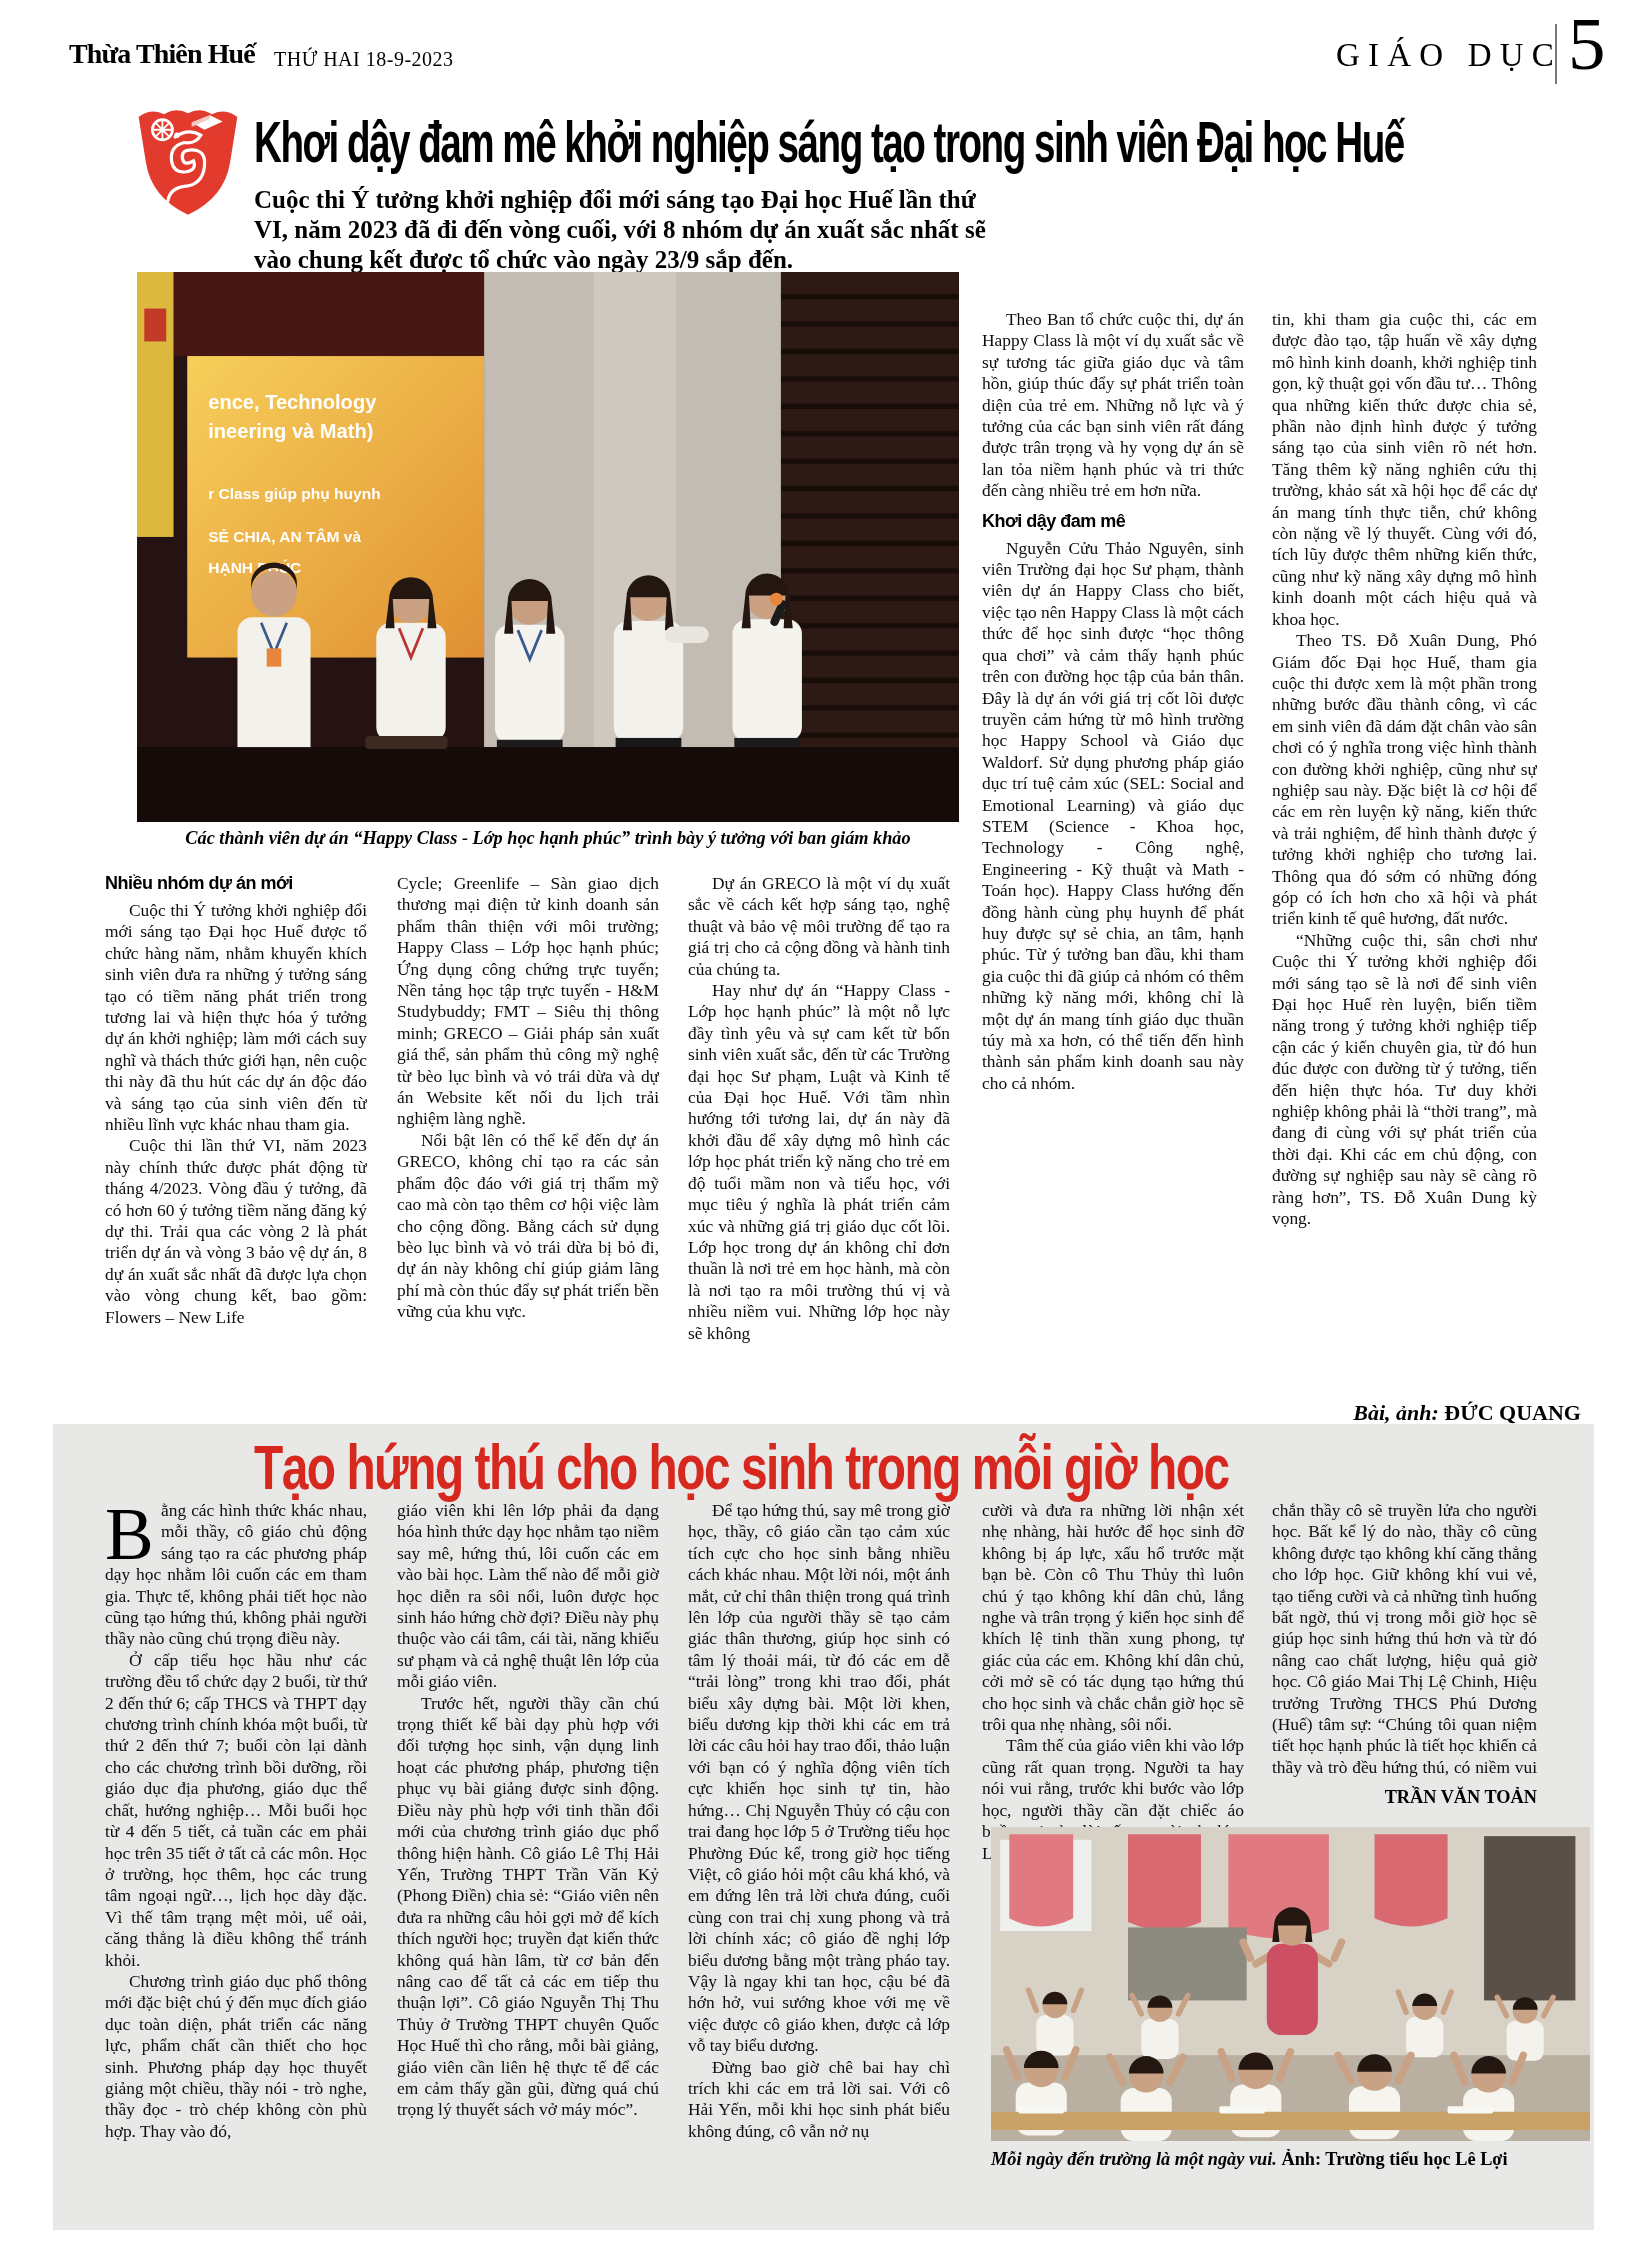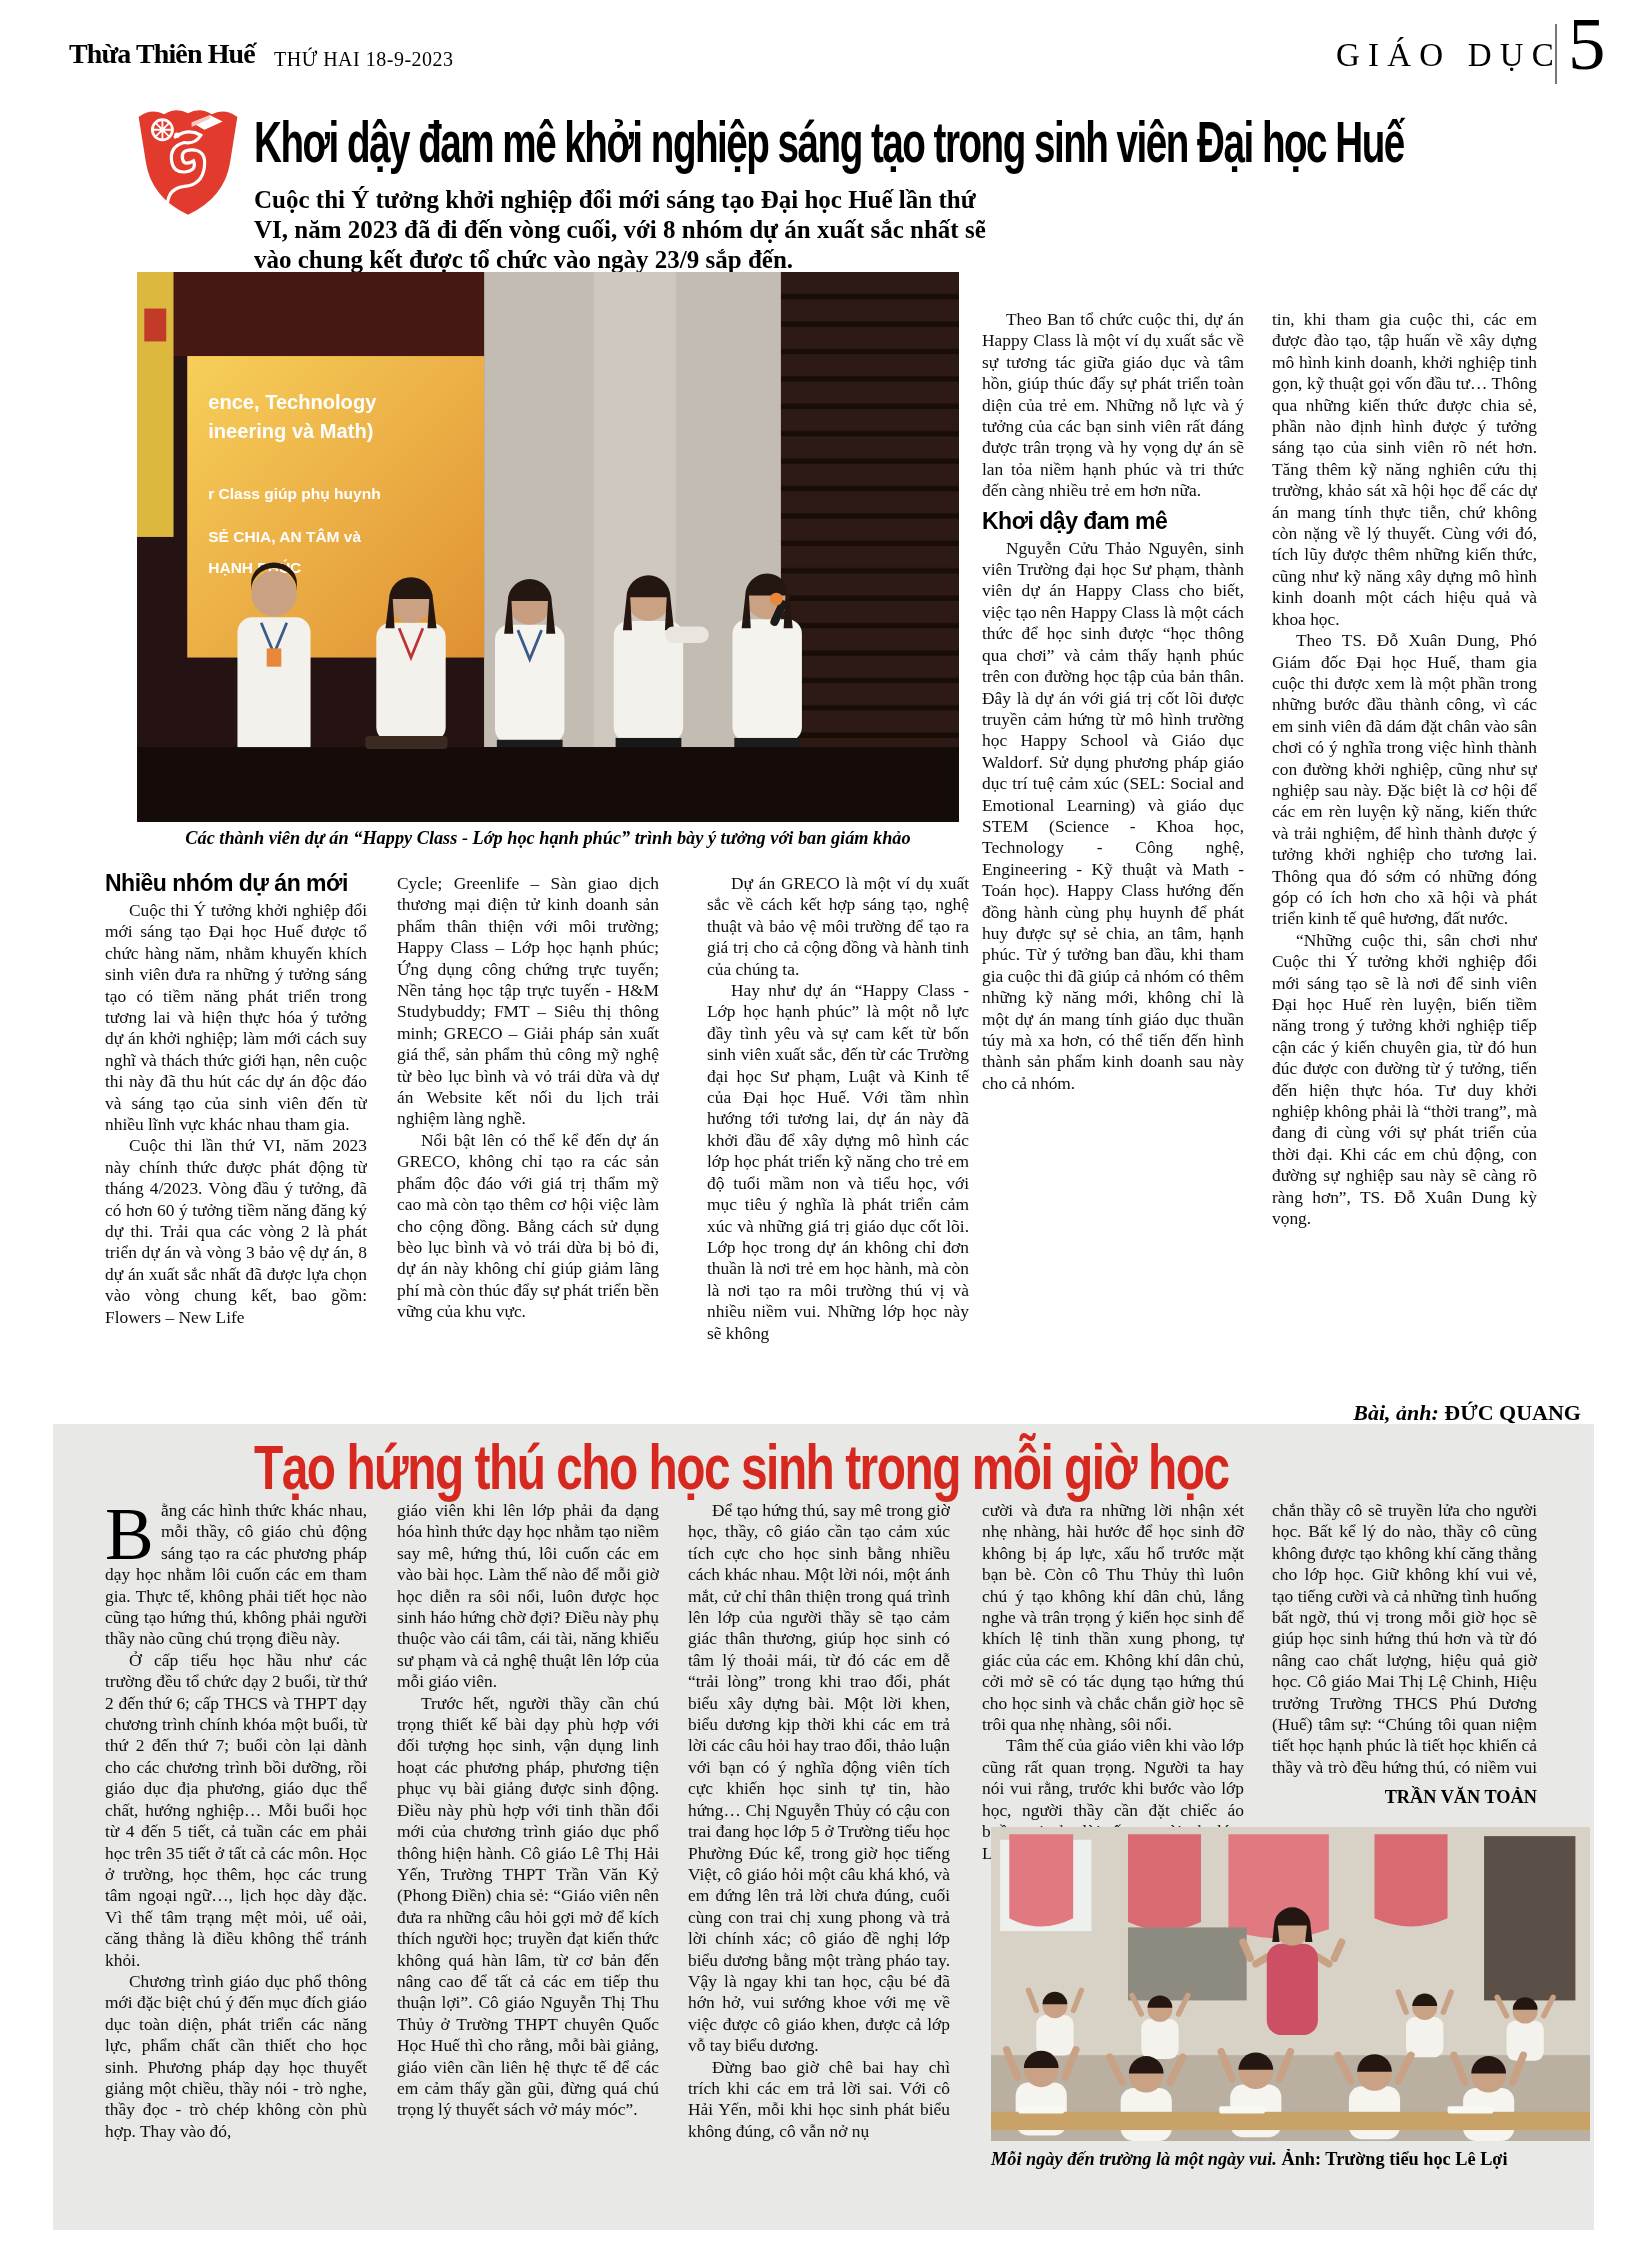--- a/index.html
+++ b/index.html
@@ -17,27 +17,27 @@
   .logo-box{position:absolute;left:135px;top:106px;width:106px;height:111px;}
   .headline1{position:absolute;left:254px;top:108px;font-family:"Liberation Sans",sans-serif;font-weight:bold;font-size:46px;letter-spacing:-1.8px;white-space:nowrap;transform:scaleX(.84) scaleY(1.25);transform-origin:0 0;color:#000;}
   .lede{position:absolute;left:254px;top:185px;width:736px;font-weight:bold;font-size:25px;line-height:30px;color:#000;}
   .photo1{position:absolute;left:137px;top:272px;width:822px;height:550px;background:#241312;}
   .photo1 svg{display:block;width:100%;height:100%;}
   .caption1{position:absolute;left:137px;top:828px;width:822px;text-align:center;font-style:italic;font-weight:bold;font-size:18.3px;color:#000;}
 
   .col{position:absolute;font-size:17.4px;line-height:21.4px;text-align:justify;overflow:hidden;color:#0d0d0d;}
   .col p{margin:0;text-indent:24px;}
   .col p.cont{text-indent:0;}
-  .subhead{font-family:"Liberation Sans",sans-serif;font-weight:bold;font-size:23px;letter-spacing:-0.5px;margin:0 0 5.5px;color:#000;}
+  .subhead{font-family:"Liberation Sans",sans-serif;font-weight:bold;font-size:18px;letter-spacing:-0.5px;margin:0 0 5.5px;color:#000;}
   .col .subhead + p{text-indent:24px;}
   .col div.subhead:not(:first-child){margin-top:9.1px;}
 
   .a1c1{left:105px;top:873px;width:262px;height:521px;}
   .a1c2{left:397px;top:873px;width:262px;height:521px;}
-  .a1c3{left:707px;top:873px;width:262px;height:521px;}
+  .a1c3{left:688px;top:873px;width:262px;height:521px;}
   .a1c4{left:982px;top:309px;width:262px;height:1084px;}
   .a1c5{left:1272px;top:309px;width:265px;height:1084px;}
   .byline1{position:absolute;left:1316px;top:1400px;width:265px;text-align:right;font-size:22px;color:#000;}
   .byline-label{font-style:italic;font-weight:bold;}
   .byline-name{font-weight:bold;}
 
   
   .graybox{position:absolute;left:53px;top:1424px;width:1541px;height:806px;background:#e8e8e6;}
   .headline2{position:absolute;left:254px;top:1431px;font-family:"Liberation Sans",sans-serif;font-weight:bold;font-size:57px;letter-spacing:-1.8px;white-space:nowrap;transform:scaleX(.84) scaleY(1.1);transform-origin:0 0;}
   .a2c1{left:105px;top:1500px;width:262px;height:724px;}

